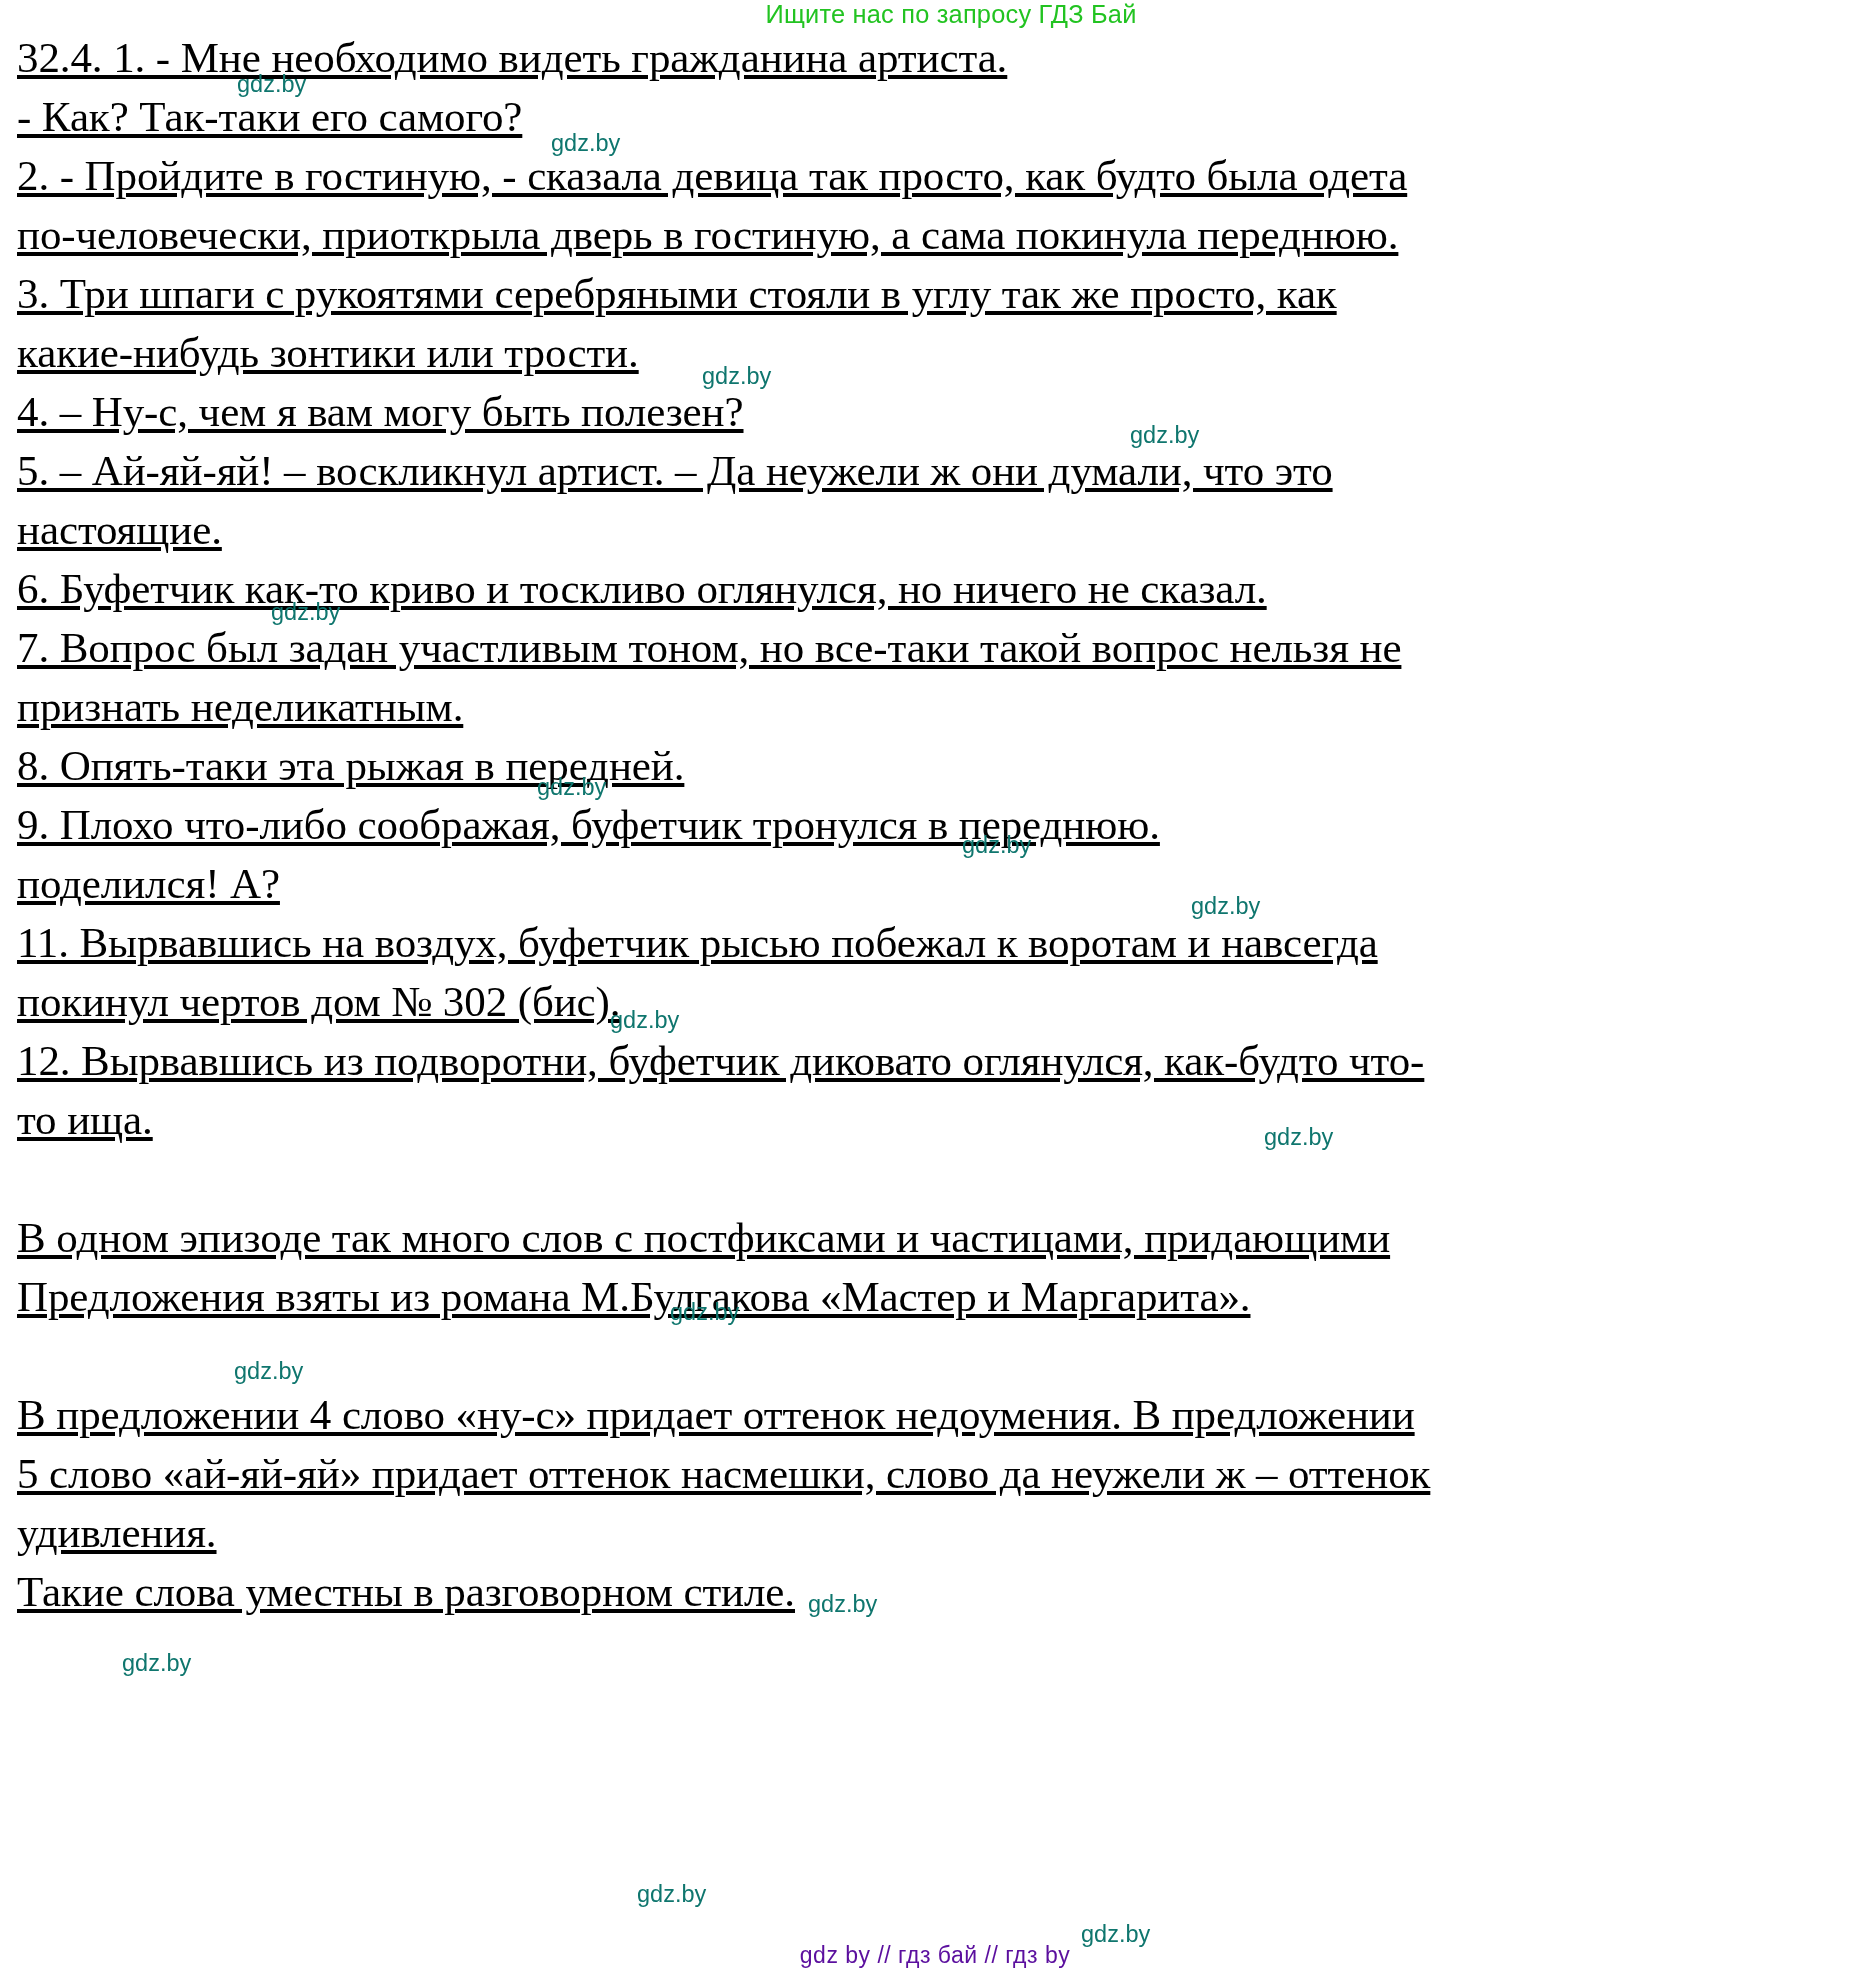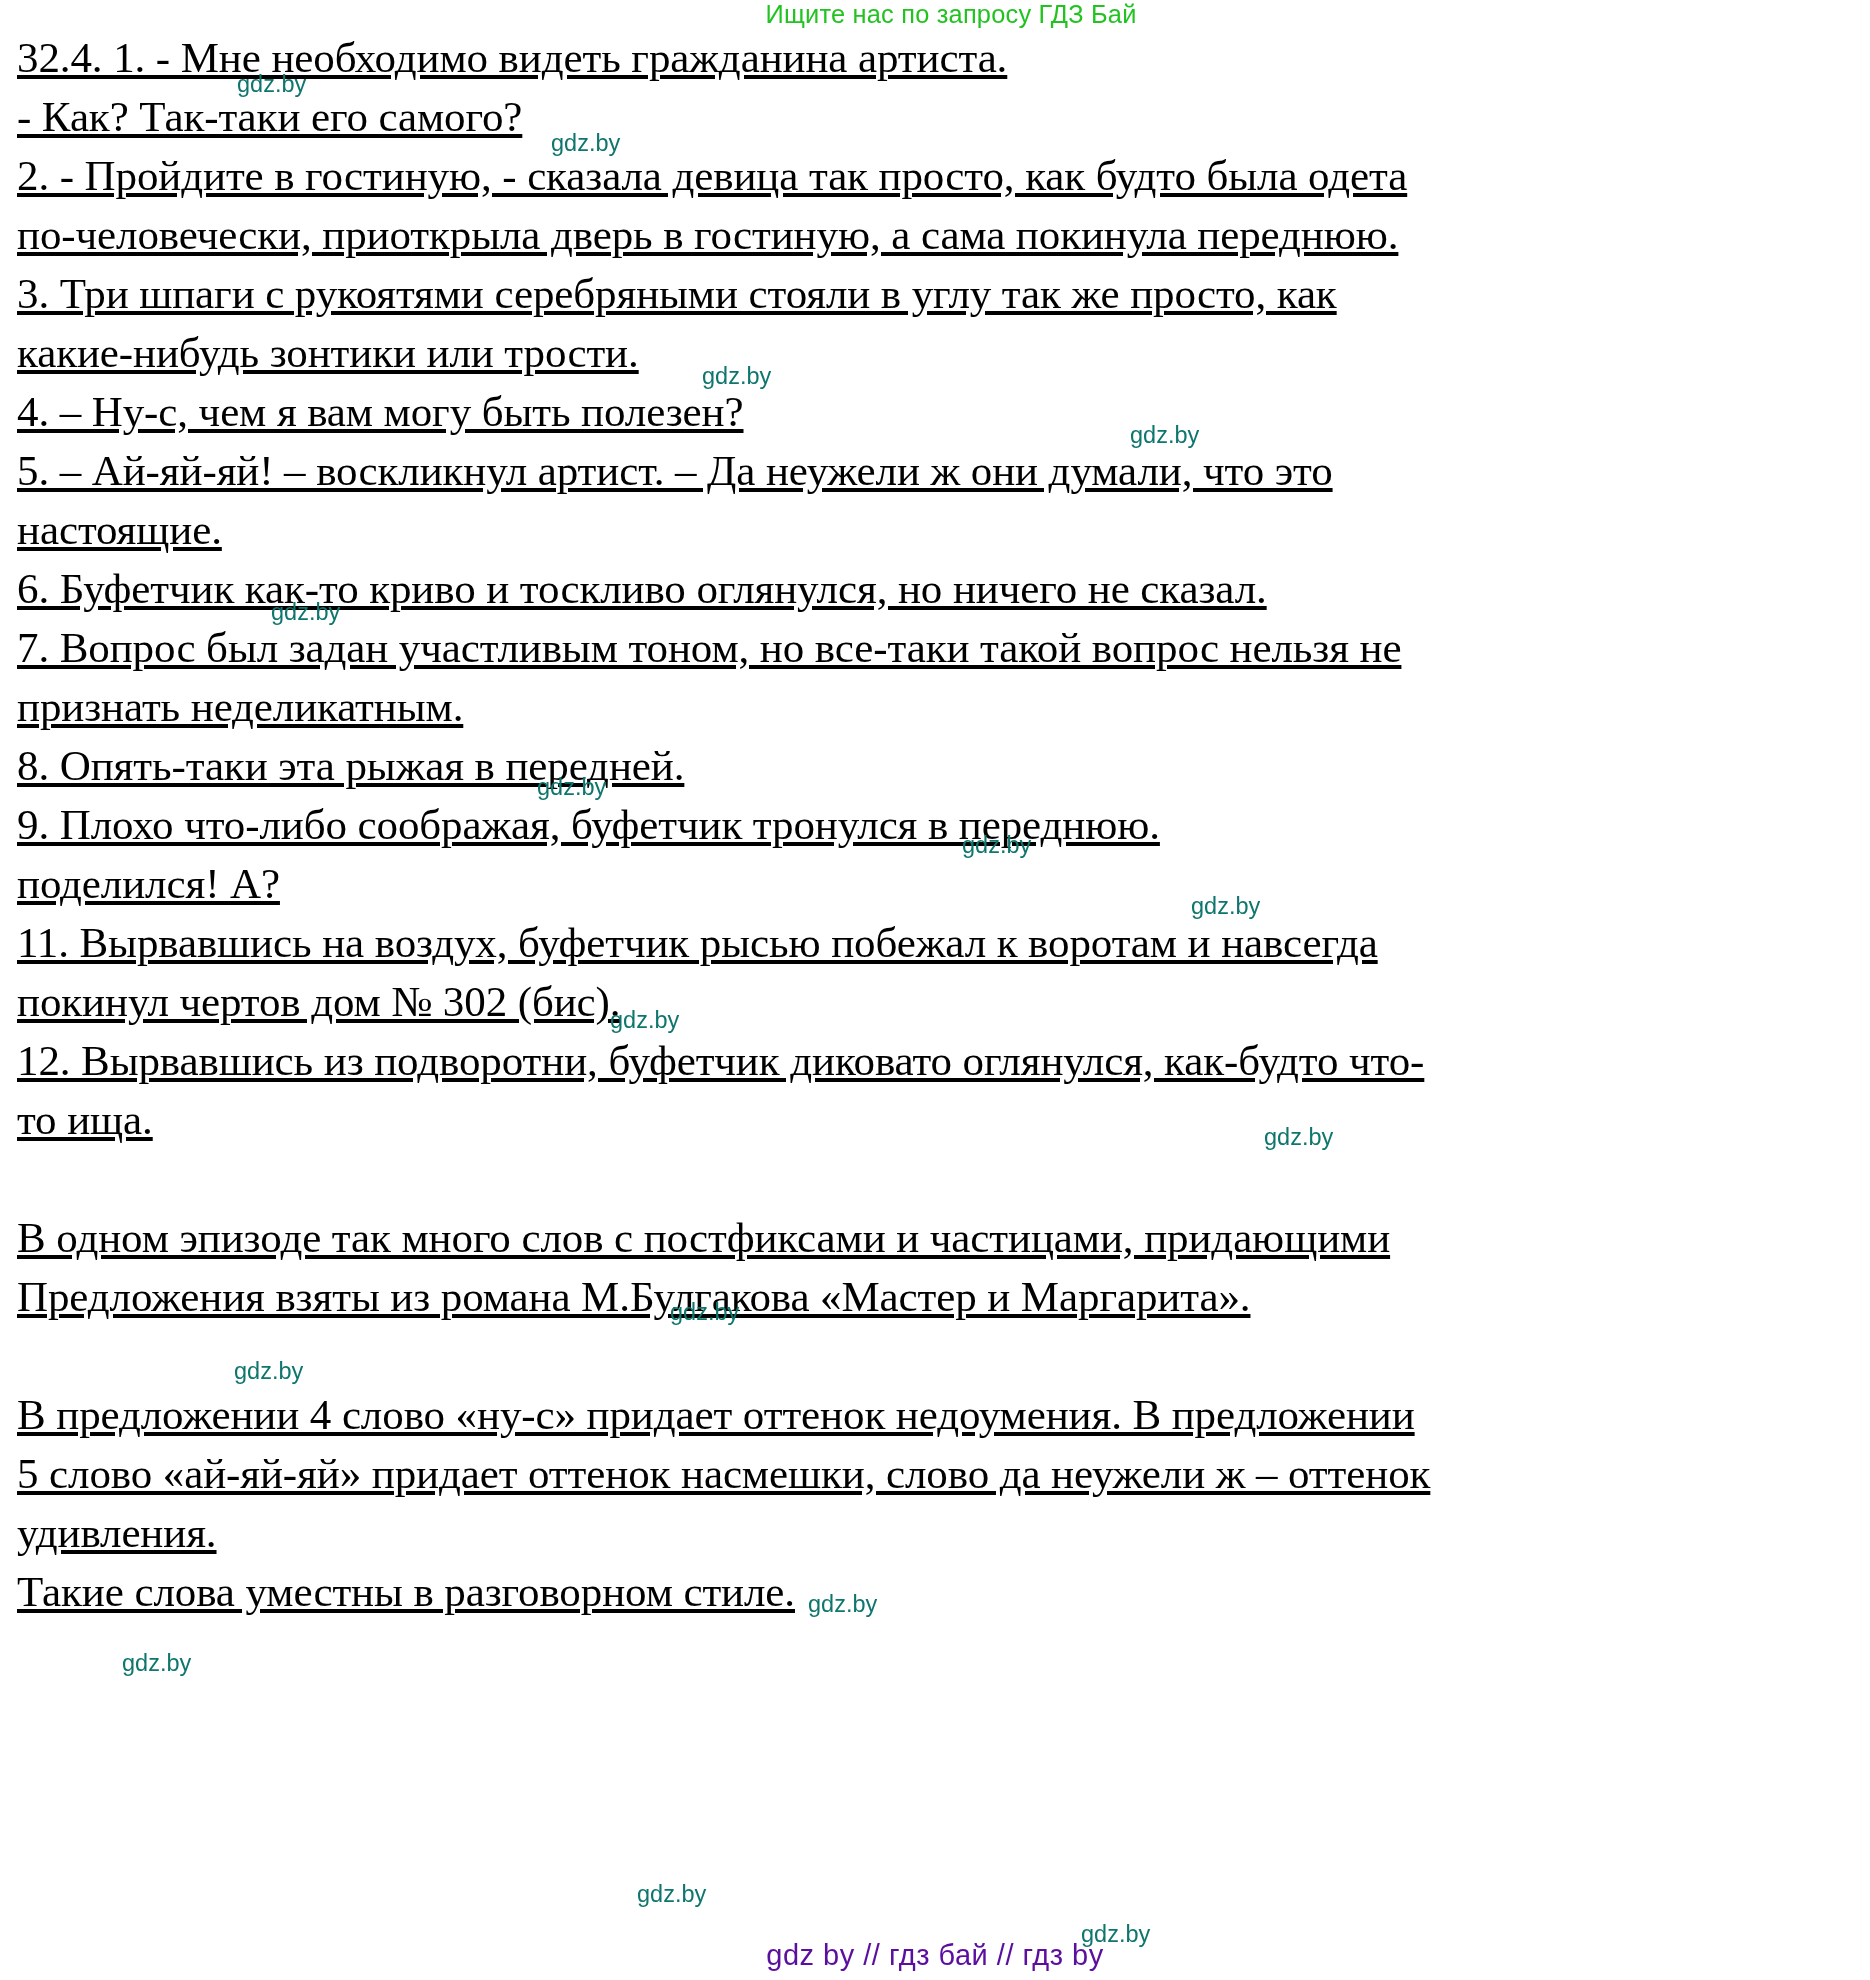--- a/index.html
+++ b/index.html
@@ -64,21 +64,21 @@
   }
 
   
   #footer-links {
     position: absolute;
     left: 0;
     top: 1940px;
     width: 100%;
     text-align: center;
     font-family: "Liberation Sans", "DejaVu Sans", sans-serif;
-    font-size: 29px;
+    font-size: 23px;
     line-height: 30px;
     color: #5b0f9e;
     letter-spacing: 0.5px;
   }
 </style>
 </head>
 <body>
 
 <div id="promo-banner">Ищите нас по запросу ГДЗ Бай</div>
 

